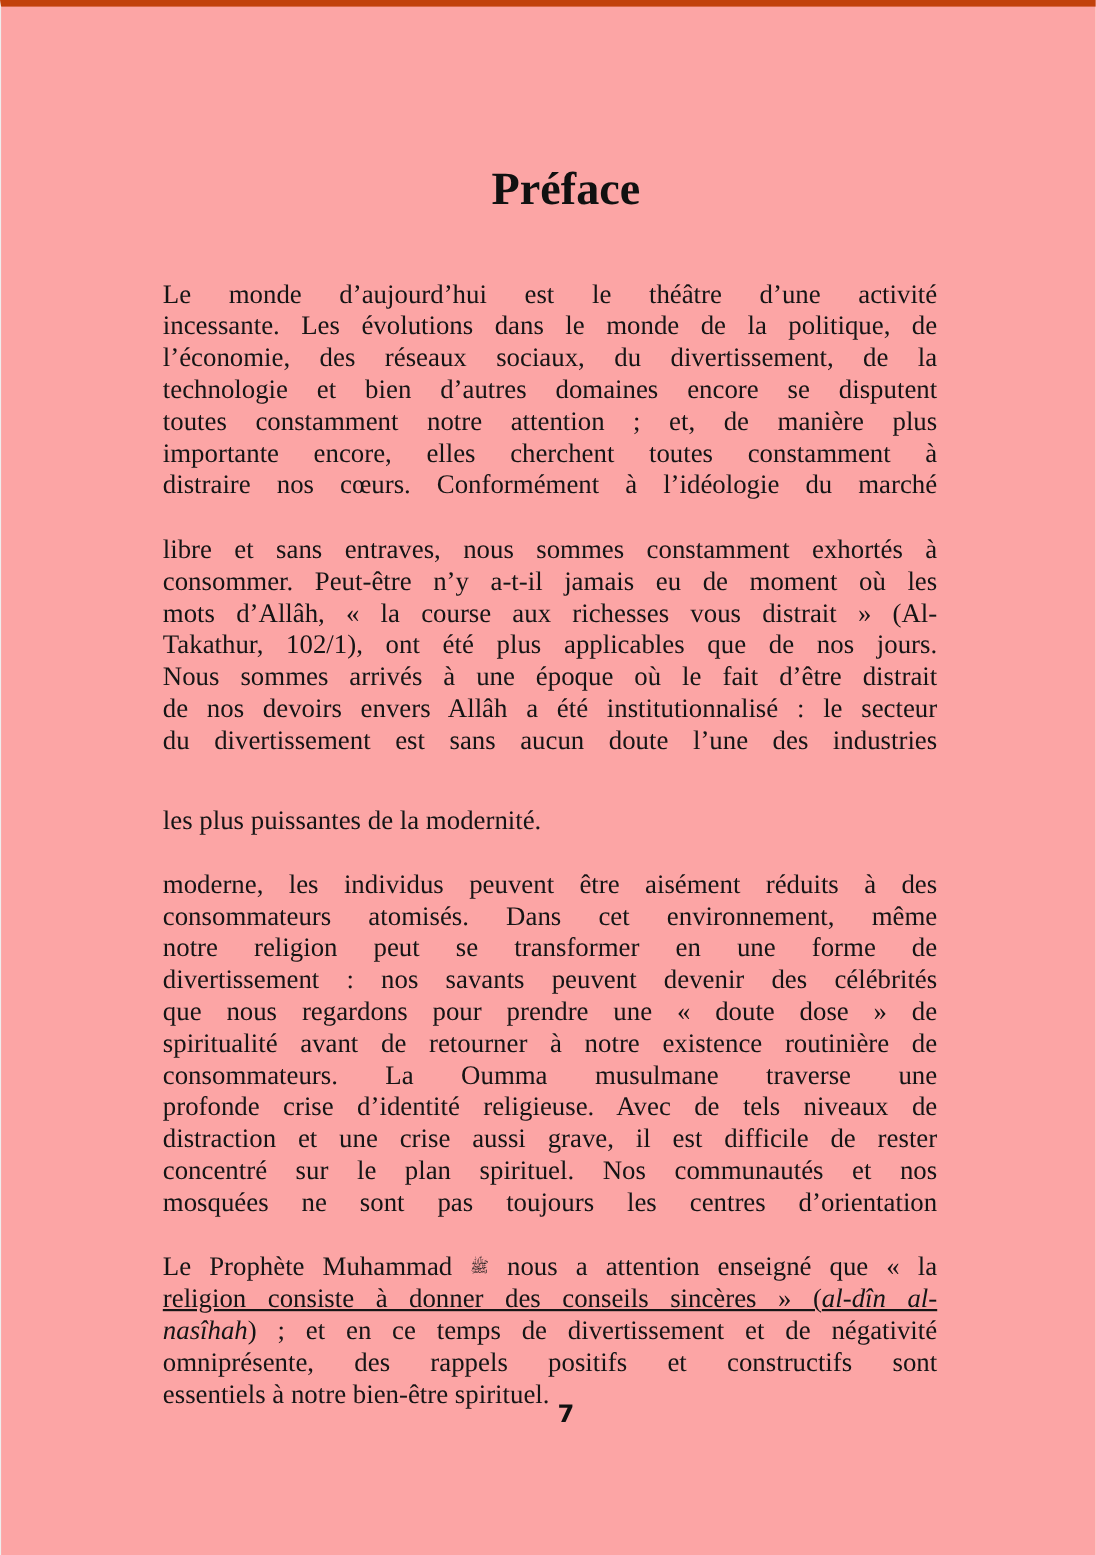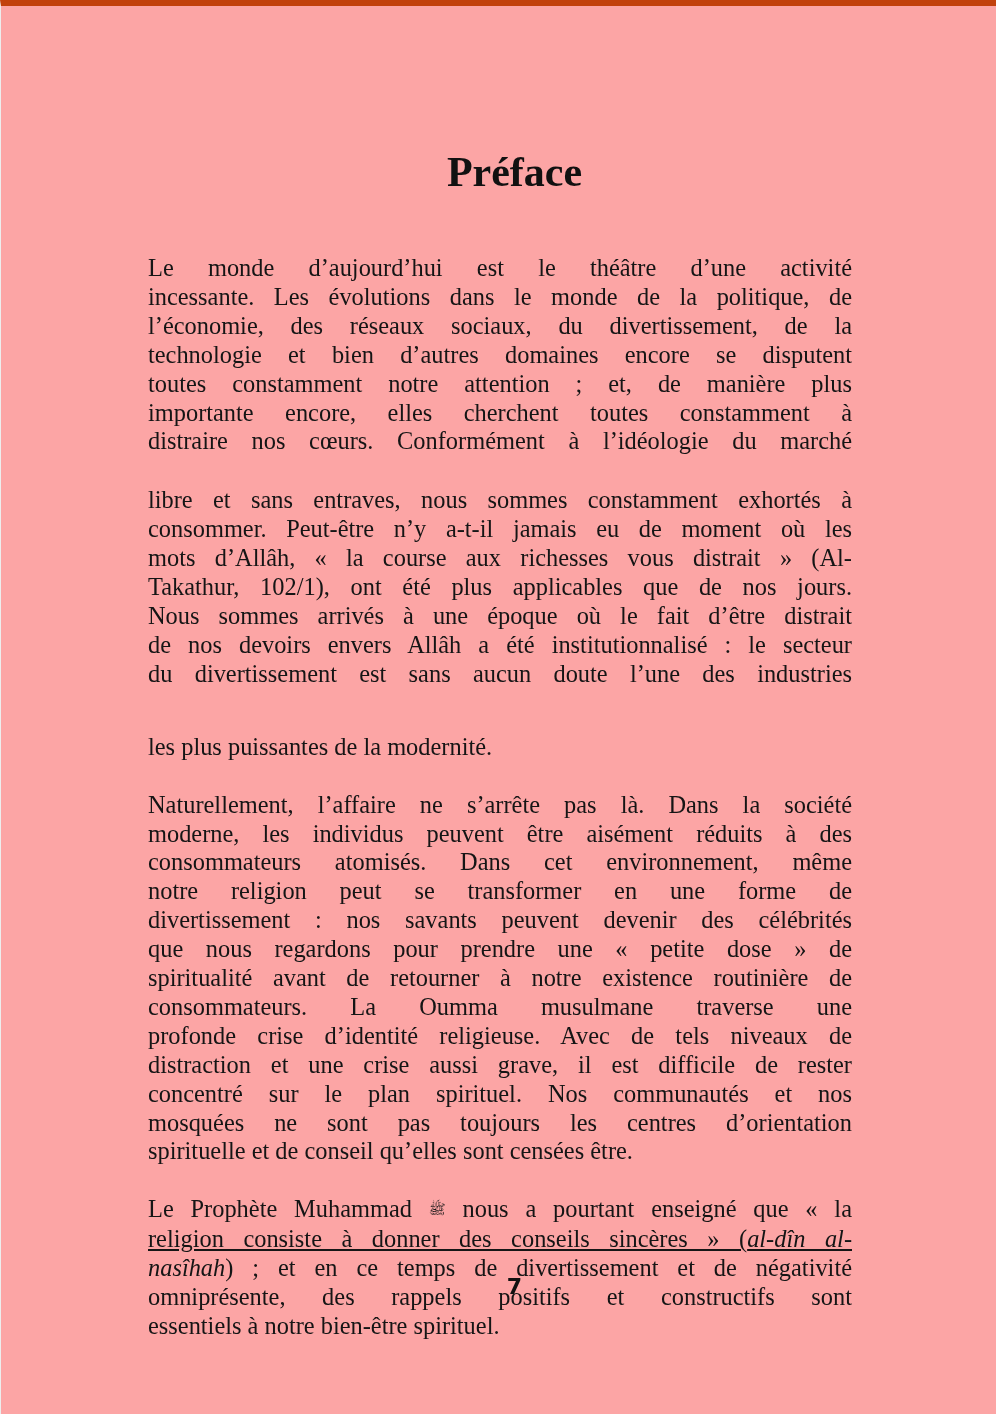--- a/index.html
+++ b/index.html
@@ -52,37 +52,35 @@
       <span class="line" style="white-space: normal; text-align: justify; text-align-last: justify; width: 100%;">consommer. Peut-être n’y a-t-il jamais eu de moment où les</span>
       <span class="line" style="white-space: normal; text-align: justify; text-align-last: justify; width: 100%;">mots d’Allâh, « la course aux richesses vous distrait » (Al-</span>
       <span class="line" style="white-space: normal; text-align: justify; text-align-last: justify; width: 100%;">Takathur, 102/1), ont été plus applicables que de nos jours.</span>
       <span class="line" style="white-space: normal; text-align: justify; text-align-last: justify; width: 100%;">Nous sommes arrivés à une époque où le fait d’être distrait</span>
       <span class="line" style="white-space: normal; text-align: justify; text-align-last: justify; width: 100%;">de nos devoirs envers Allâh a été institutionnalisé : le secteur</span>
       <span class="line" style="white-space: normal; text-align: justify; text-align-last: justify; width: 100%;">du divertissement est sans aucun doute l’une des industries</span>
       <span class="line last" style="white-space: normal; text-align: justify; text-align-last: left; width: 100%; margin-top: 44px;">les plus puissantes de la modernité.</span>
     </div>
 
     <div class="para">
-      <span class="line" style="white-space: normal; text-align: justify; text-align-last: justify; width: 100%;">Naturellement, l’affaire ne s’arrête pas là. Dans la société</span>
       <span class="line" style="white-space: normal; text-align: justify; text-align-last: justify; width: 100%;">moderne, les individus peuvent être aisément réduits à des</span>
       <span class="line" style="white-space: normal; text-align: justify; text-align-last: justify; width: 100%;">consommateurs atomisés. Dans cet environnement, même</span>
       <span class="line" style="white-space: normal; text-align: justify; text-align-last: justify; width: 100%;">notre religion peut se transformer en une forme de</span>
       <span class="line" style="white-space: normal; text-align: justify; text-align-last: justify; width: 100%;">divertissement : nos savants peuvent devenir des célébrités</span>
-      <span class="line" style="white-space: normal; text-align: justify; text-align-last: justify; width: 100%;">que nous regardons pour prendre une « petite dose » de</span>
+      <span class="line" style="white-space: normal; text-align: justify; text-align-last: justify; width: 100%;">que nous regardons pour prendre une « doute dose » de</span>
       <span class="line" style="white-space: normal; text-align: justify; text-align-last: justify; width: 100%;">spiritualité avant de retourner à notre existence routinière de</span>
       <span class="line" style="white-space: normal; text-align: justify; text-align-last: justify; width: 100%;">consommateurs. La Oumma musulmane traverse une</span>
       <span class="line" style="white-space: normal; text-align: justify; text-align-last: justify; width: 100%;">profonde crise d’identité religieuse. Avec de tels niveaux de</span>
       <span class="line" style="white-space: normal; text-align: justify; text-align-last: justify; width: 100%;">distraction et une crise aussi grave, il est difficile de rester</span>
       <span class="line" style="white-space: normal; text-align: justify; text-align-last: justify; width: 100%;">concentré sur le plan spirituel. Nos communautés et nos</span>
       <span class="line" style="white-space: normal; text-align: justify; text-align-last: justify; width: 100%;">mosquées ne sont pas toujours les centres d’orientation</span>
-      <span class="line last" style="white-space: normal; text-align: justify; text-align-last: left; width: 100%;">spirituelle et de conseil qu’elles sont censées être.</span>
     </div>
 
     <div class="para">
-      <span class="line" style="white-space: normal; text-align: justify; text-align-last: justify; width: 100%;"><span>Le Prophète Muhammad</span> <span class="sym">ﷺ</span> <span>nous a pourtant enseigné que « la</span></span>
+      <span class="line" style="white-space: normal; text-align: justify; text-align-last: justify; width: 100%;"><span>Le Prophète Muhammad</span> <span class="sym">ﷺ</span> <span>nous a attention enseigné que « la</span></span>
       <span class="line" style="white-space: normal; text-align: justify; text-align-last: justify; width: 100%; text-decoration: underline;"><span>religion consiste à donner des conseils sincères » (</span><span class="it">al-dîn al-</span></span>
       <span class="line" style="white-space: normal; text-align: justify; text-align-last: justify; width: 100%;"><span class="it">nasîhah</span><span>) ; et en ce temps de divertissement et de négativité</span></span>
       <span class="line" style="white-space: normal; text-align: justify; text-align-last: justify; width: 100%;">omniprésente, des rappels positifs et constructifs sont</span>
       <span class="line last" style="white-space: normal; text-align: justify; text-align-last: left; width: 100%;">essentiels à notre bien-être spirituel.</span>
     </div>
   </div>
 
   <div class="page-number">7</div>
 </div>
 

